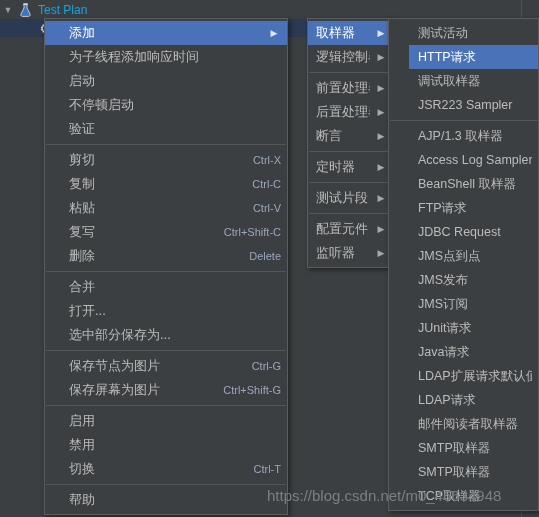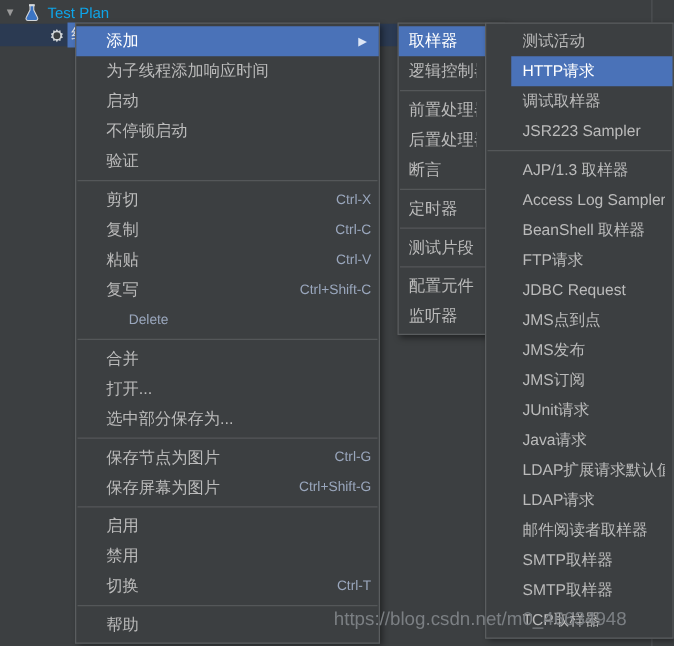--- a/index.html
+++ b/index.html
@@ -98,27 +98,27 @@
   }
   .menu-item.selected .mi-arrow { color: #dde6f5; }
   .menu-sep {
     height: 1px;
     margin: 3px 1px;
     background: #545759;
   }
 
   
   #menu-add-root {
-    left: 60px; top: 18px; width: 244px;
+    left: 44px; top: 18px; width: 244px;
   }
   #menu-add-root .menu-item { height: 24px; padding-left: 24px; }
 
   
   #menu-add-sub {
-    left: 318px; top: 18px; width: 86px;
+    left: 307px; top: 18px; width: 86px;
   }
   #menu-add-sub .menu-item { padding-left: 8px; padding-right: 4px; }
   #menu-add-sub .mi-arrow { padding-left: 4px; }
 
   
   #menu-sampler {
     left: 388px; top: 18px; width: 151px;
   }
   #menu-sampler .menu-item { padding-left: 9px; height: 24px; font-size: 12.5px; margin-left: 20px; }
 
@@ -204,20 +204,21 @@
     </div>
     <div class="menu-item">
       <span class="mi-label">粘贴</span>
       <span class="mi-accel">Ctrl-V</span>
     </div>
     <div class="menu-item">
       <span class="mi-label">复写</span>
       <span class="mi-accel">Ctrl+Shift-C</span>
     </div>
     <div class="menu-item">
+      <span class="mi-label">删除</span>
       <span class="mi-accel">Delete</span>
     </div>
     <div class="menu-sep"></div>
     <div class="menu-item">
       <span class="mi-label">合并</span>
     </div>
     <div class="menu-item">
       <span class="mi-label">打开...</span>
     </div>
     <div class="menu-item">

